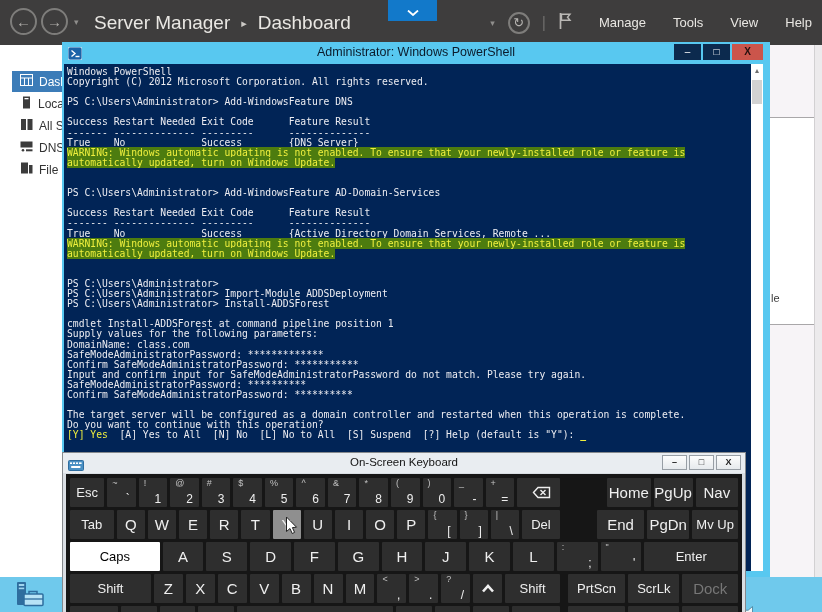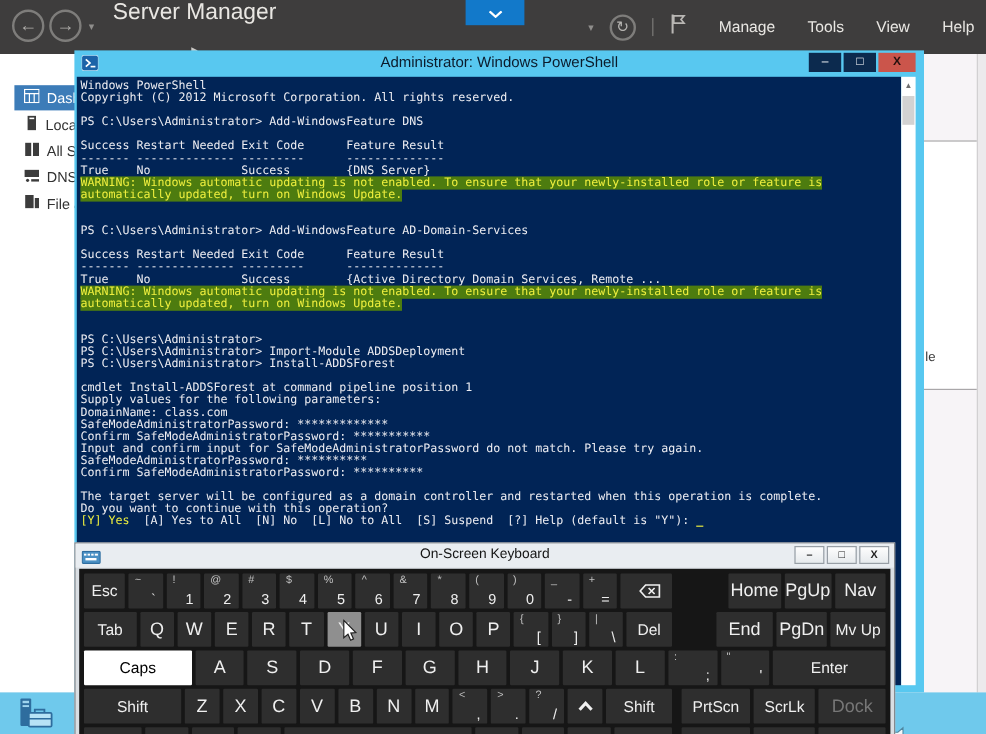--- a/index.html
+++ b/index.html
@@ -9,21 +9,21 @@
     font-family: "Liberation Sans", sans-serif; background:#F7F4F7;
   }
 
   
   .topbar { position:absolute; left:0; top:0; width:822px; height:45px; background:#3E3D3D; z-index:2; }
   .tb-nav { position:absolute; left:10px; top:8px; display:flex; align-items:center; gap:4px; }
   .nav-circle { width:27px; height:27px; border:2px solid #7E7D7B; border-radius:50%;
     color:#AFADAA; font-size:15px; line-height:23px; text-align:center; }
   .nav-caret { color:#8F8E8C; font-size:9px; margin-left:2px; }
   .tb-title { position:absolute; left:94px; top:0; height:45px; display:flex; align-items:center; gap:11px;
-    color:#E9E7E3; font-size:19px; white-space:nowrap;flex-direction:column; }
+    color:#E9E7E3; font-size:19px; white-space:nowrap; }
   .tb-crumb-sep { font-size:11px; color:#CBC9C5; padding-top:2px; }
   .notif-btn { position:absolute; left:388px; top:0; width:49px; height:21px; background:#1279CA;
     display:flex; align-items:center; justify-content:center; }
   .tb-right { position:absolute; right:10px; top:0; height:45px; display:flex; align-items:center; }
   .tb-right .circle-icon { width:22px; height:22px; border:2px solid #7E7D7B; border-radius:50%;
     color:#B5B3B0; font-size:13px; line-height:18px; text-align:center; margin-left:13px; }
   .tb-sep { color:#6E6D6B; font-size:16px; margin-left:12px; }
   .tb-flag { margin-left:12px; }
   .menu-item { color:#E9E7E3; font-size:13px; margin-left:27px; }
 

